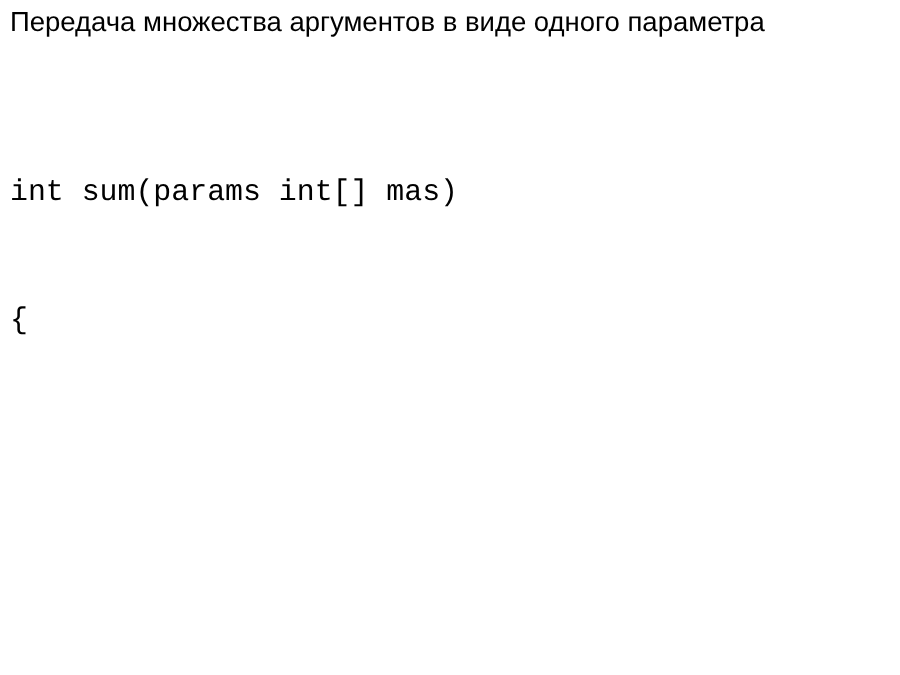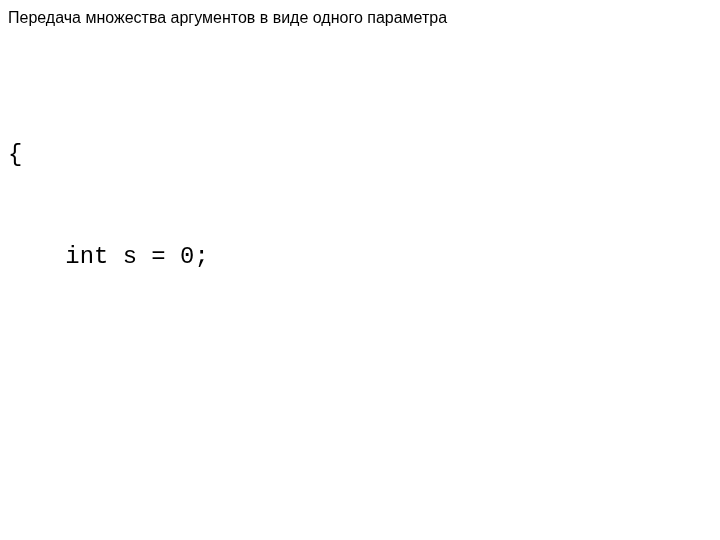--- a/index.html
+++ b/index.html
@@ -24,21 +24,21 @@
     background: #ffffff;
     box-sizing: border-box;
   }
 
   .slide-title {
     position: absolute;
     left: 8px;
     top: 6px;
     width: 704px;
     font-family: "Liberation Sans", sans-serif;
-    font-size: 16px;
+    font-size: 22px;
     line-height: 24px;
     font-weight: 400;
     color: #000000;
     white-space: nowrap;
     letter-spacing: 0px;
   }
 
   .code-block {
     position: absolute;
     left: 8px;
@@ -60,22 +60,22 @@
   }
 </style>
 </head>
 <body>
 
 <div class="slide">
 
   <div class="slide-title">Передача множества аргументов в виде одного параметра</div>
 
   <div class="code-block">
+    <span class="code-line">int sum(params int[] mas)</span>
     <span class="code-line">{</span>
-    <span class="code-line">    int s = 0;</span>
     
     
     
     
     
     
     
     
     
   </div>

